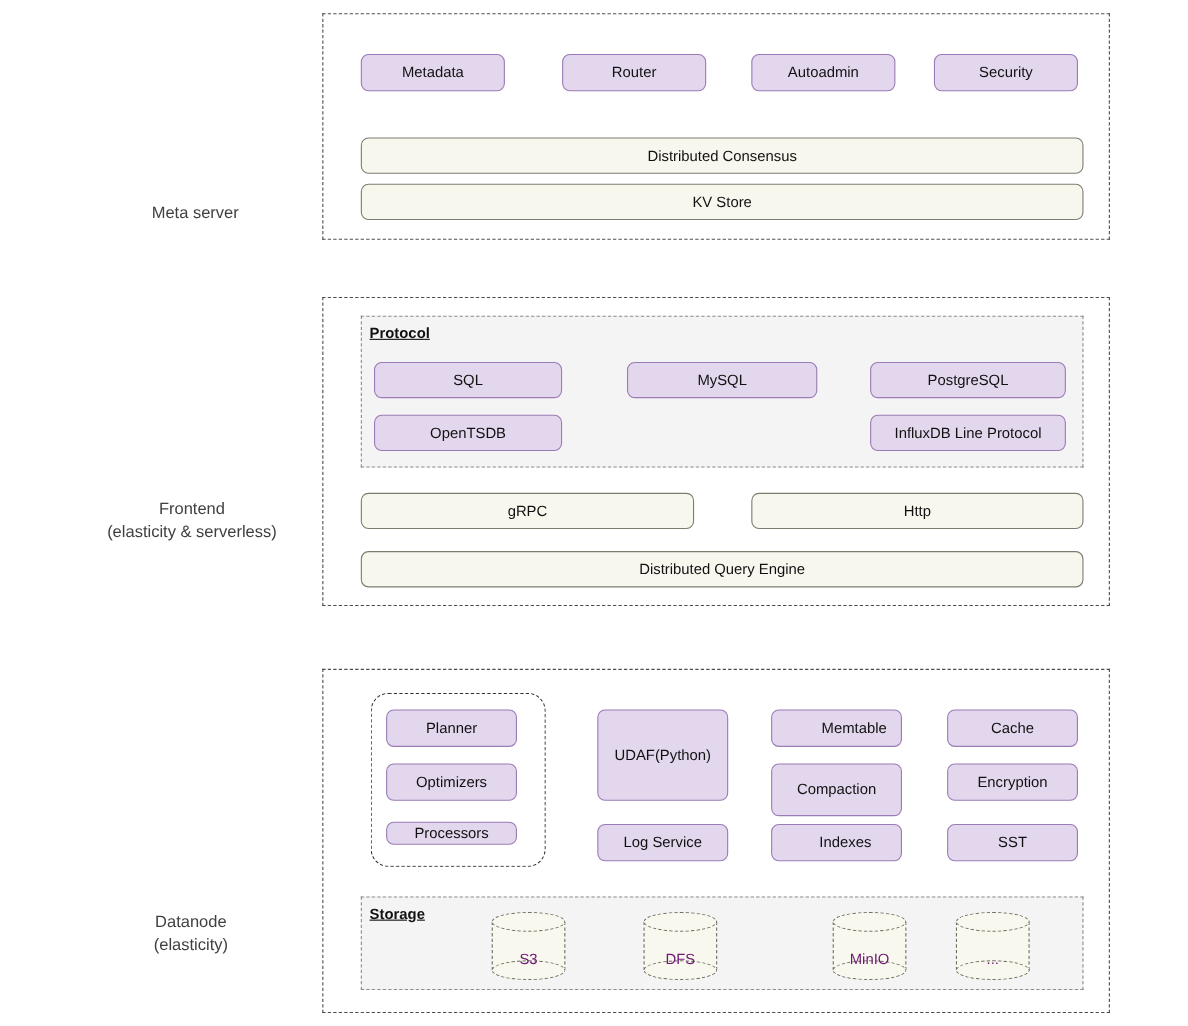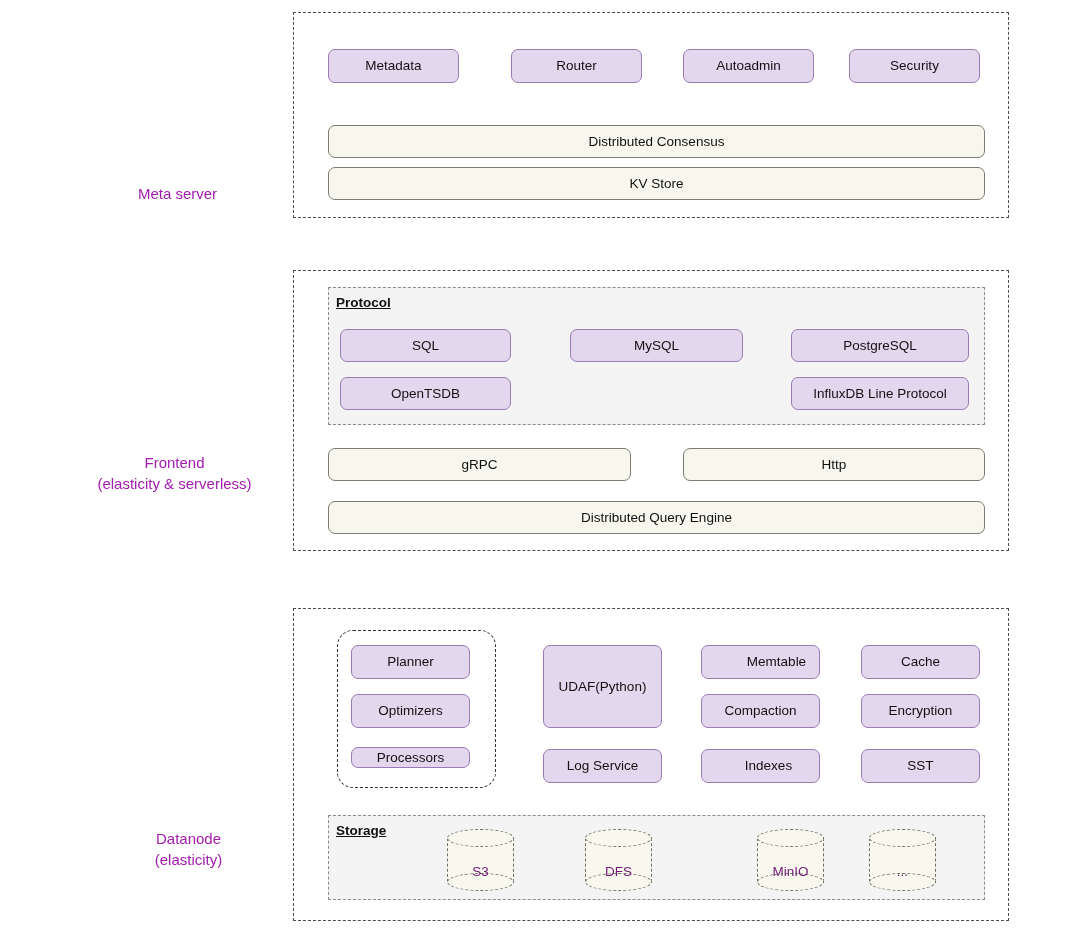--- a/index.html
+++ b/index.html
@@ -19,21 +19,21 @@
     width: 1080px;
     height: 933px;
   }
 
   
   .tier-label {
     position: absolute;
     text-align: center;
     font-size: 15px;
     line-height: 21px;
-    color: #a21caf;
+    color: #404040;
     white-space: pre-line;
   }
 
   
   .tier-box {
     position: absolute;
     border: 1.6px dashed #4d4d4d;
     background: #ffffff;
     box-sizing: border-box;
   }
@@ -166,37 +166,37 @@
   <div class="node purple" style="left:791px; top:329px; width:178px; height:33px;">PostgreSQL</div>
 
   <div class="node purple" style="left:340px; top:377px; width:171px; height:33px;">OpenTSDB</div>
   <div class="node purple" style="left:791px; top:377px; width:178px; height:33px;">InfluxDB Line Protocol</div>
 
   <div class="node cream" style="left:328px; top:448px; width:303px; height:33px;">gRPC</div>
   <div class="node cream" style="left:683px; top:448px; width:302px; height:33px;">Http</div>
 
   <div class="node cream" style="left:328px; top:501px; width:657px; height:33px;">Distributed Query Engine</div>
 
-  <div class="tier-label" style="left:71px; top:828px; width:235px;">Datanode
+  <div class="tier-label" style="left:56px; top:828px; width:235px;">Datanode
 (elasticity)</div>
 
   <div class="tier-box" style="left:293px; top:608px; width:716px; height:313px;">
   </div>
 
   <div class="panel round-group" style="left:337px; top:630px; width:159px; height:158px;">
   </div>
   <div class="node purple" style="left:351px; top:645px; width:119px; height:34px;">Planner</div>
   <div class="node purple" style="left:351px; top:694px; width:119px; height:34px;">Optimizers</div>
   <div class="node purple" style="left:351px; top:747px; width:119px; height:21px;">Processors</div>
 
   <div class="node purple" style="left:543px; top:645px; width:119px; height:83px;">UDAF(Python)</div>
   <div class="node purple" style="left:543px; top:749px; width:119px; height:34px;">Log Service</div>
 
   <div class="node purple" style="left:701px; top:645px; width:119px; height:34px;padding-left:32px;">Memtable</div>
-  <div class="node purple" style="left:701px; top:694px; width:119px; height:34px;">Compaction</div>
+  <div class="node purple" style="left:701px; top:694px; width:119px; height:48px;">Compaction</div>
   <div class="node purple" style="left:701px; top:749px; width:119px; height:34px;padding-left:16px;">Indexes</div>
 
   <div class="node purple" style="left:861px; top:645px; width:119px; height:34px;">Cache</div>
   <div class="node purple" style="left:861px; top:694px; width:119px; height:34px;">Encryption</div>
   <div class="node purple" style="left:861px; top:749px; width:119px; height:34px;">SST</div>
 
   <div class="panel" style="left:328px; top:815px; width:657px; height:85px;">
   </div>
   <div class="panel-title" style="left:336px; top:823px;">Storage</div>
 

